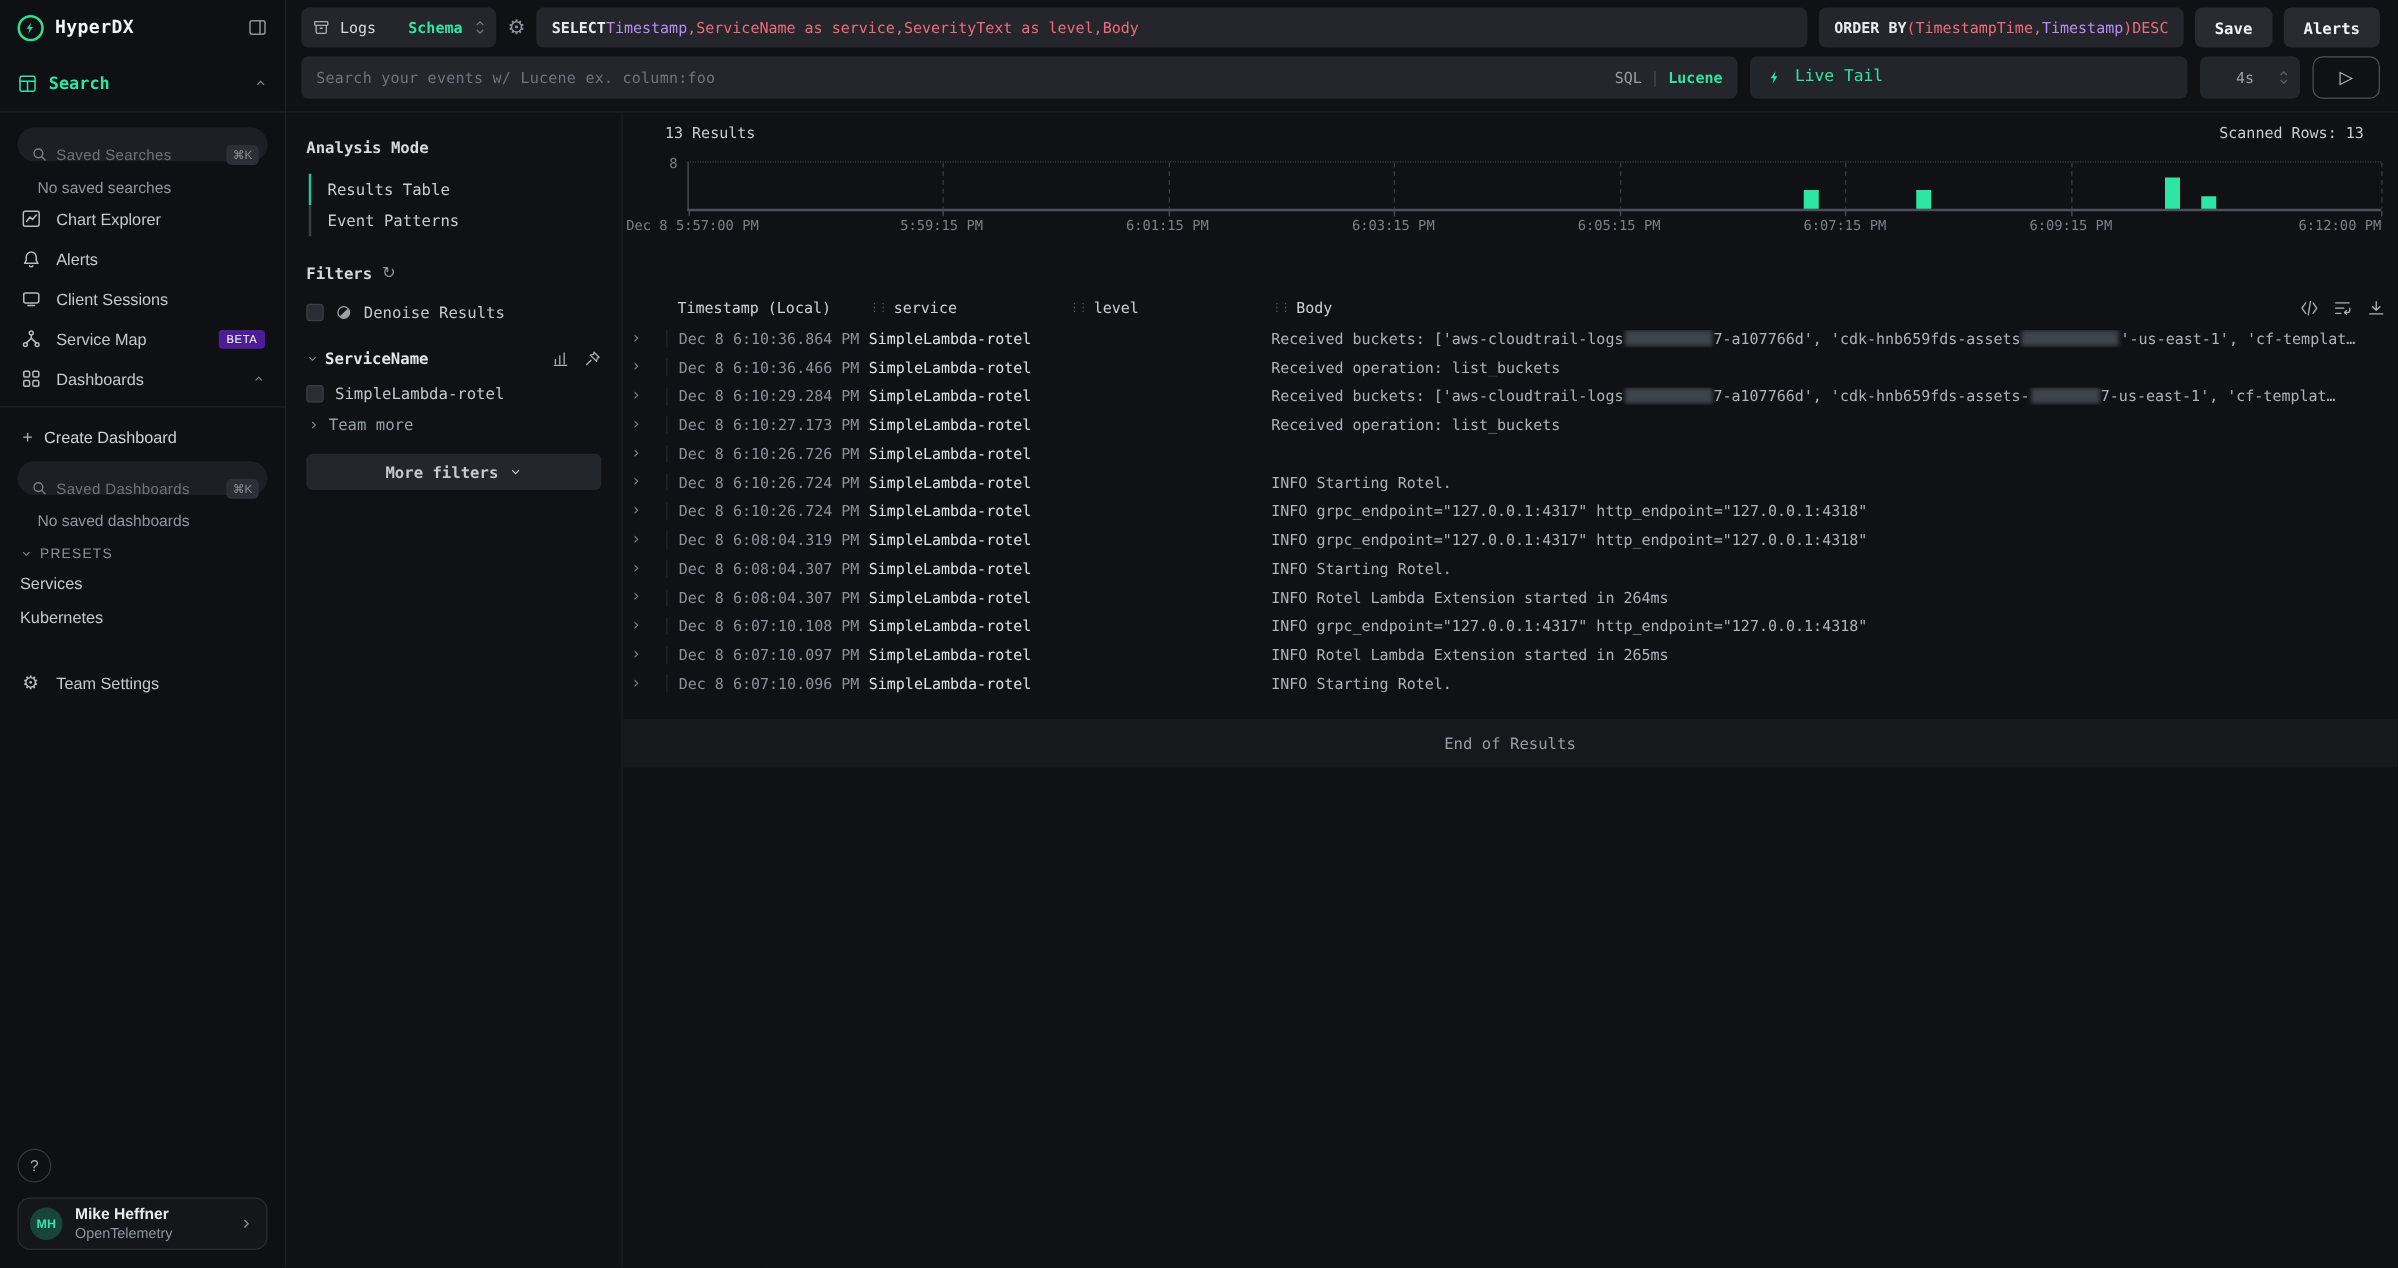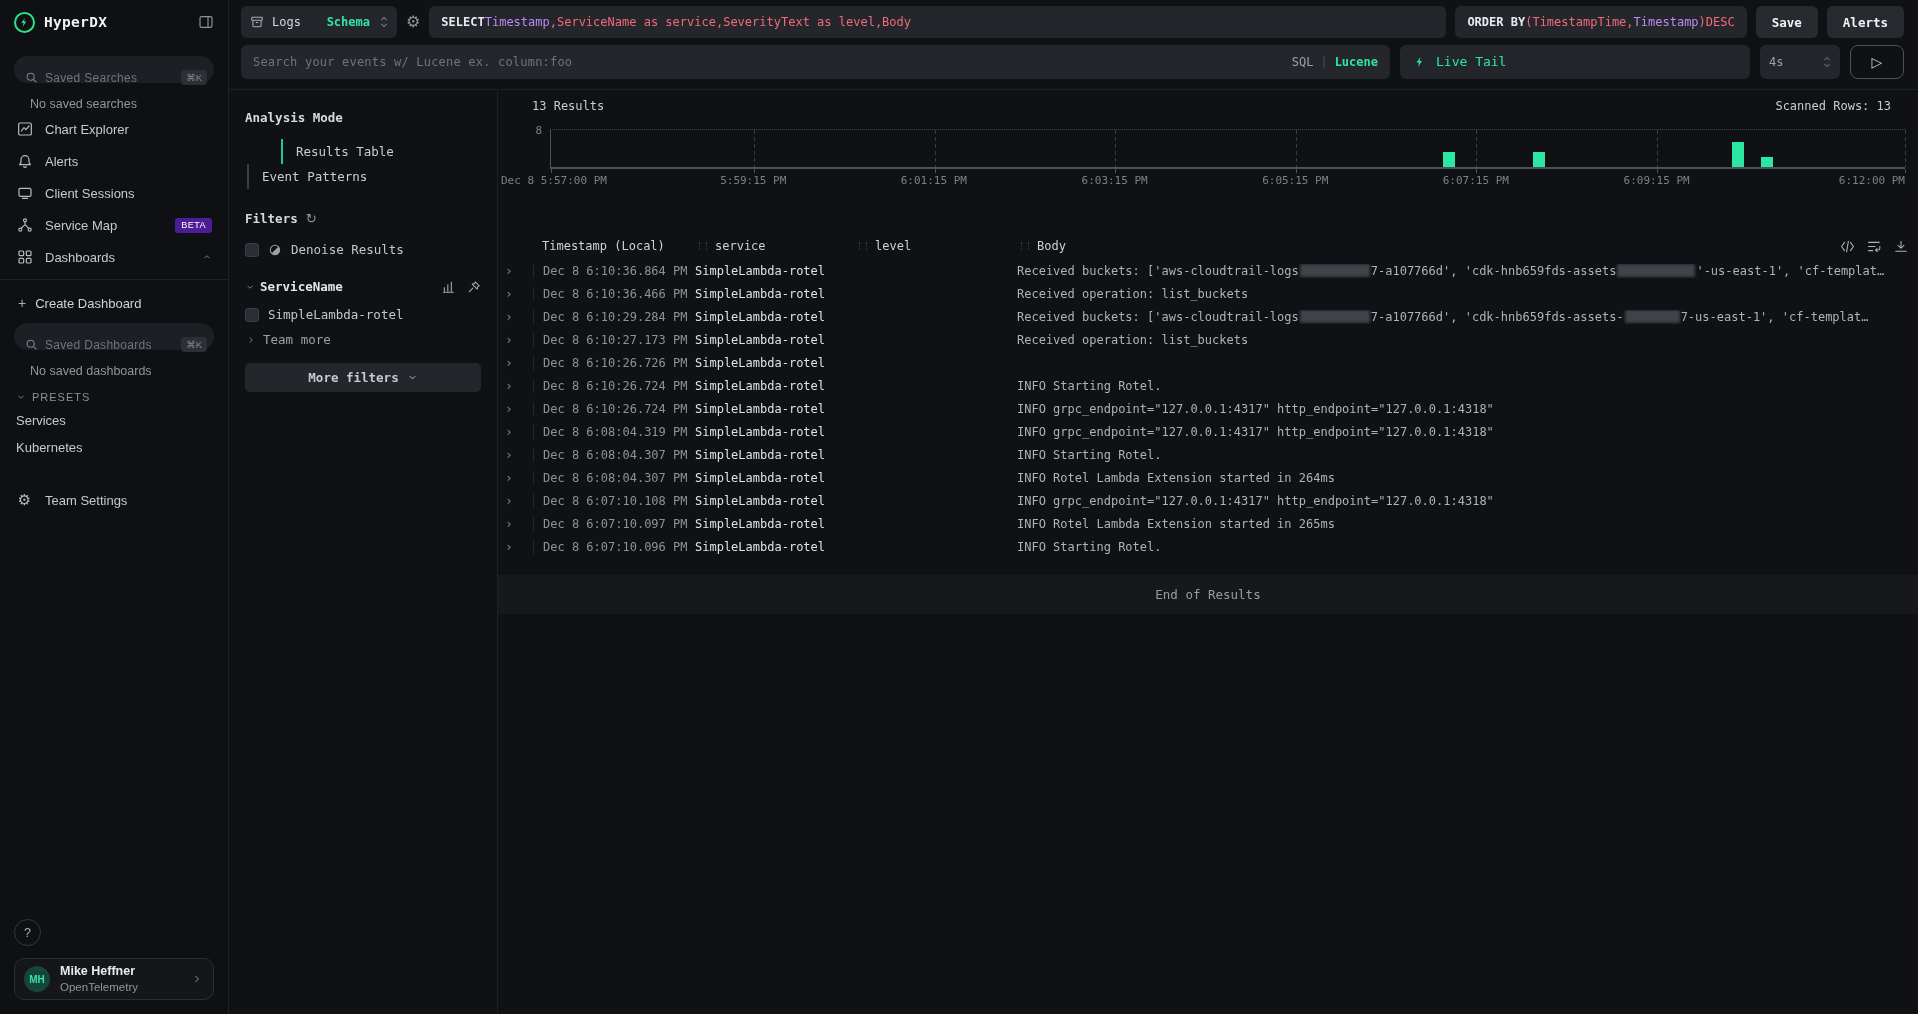--- a/index.html
+++ b/index.html
@@ -60,30 +60,30 @@
   .btn { background:#282a30; border-radius:6px; height:32px; display:flex; align-items:center; padding:0 16px; color:#f0f2f5; font-weight:bold; font-size:12.5px; cursor:pointer; }
   .searchrow { height:46px; display:flex; align-items:center; gap:10px; padding:0 14px 10px 12px; border-bottom:1px solid #1d2127; }
   .search-input { flex:1; background:#24262c; border-radius:6px; height:34px; display:flex; align-items:center; padding:0 12px; gap:8px; cursor:text; }
   .search-input .ph { flex:1; color:#6f747c; letter-spacing:.2px; }
   .lang-toggle { display:flex; gap:7px; align-items:flex-end; }
   .lang-sql { color:#9aa0a8; }
   .lang-pipe { color:#4a4e54; }
   .lang-lucene { color:#2ee6a4; font-weight:bold; cursor:pointer; }
   .live-tail { width:350px; background:#22252a; border-radius:6px; height:34px; display:flex; align-items:center; gap:10px; padding:0 14px; color:#2ee6a4; font-size:13px; cursor:pointer; }
   .interval { width:80px; background:#23262b; border-radius:6px; height:34px; display:flex; align-items:center; padding:0 9px; color:#9aa0a8; cursor:pointer; }
-  .interval .iv { flex:1; }
+  .interval .iv { flex:1;text-align:center; }
   .play-btn { width:54px; height:34px; border:1px solid #4d525a; border-radius:8px; display:flex; align-items:center; justify-content:center; color:#c6c9cf; font-family:"DejaVu Sans", sans-serif; font-size:14px; cursor:pointer; }
 
   
   .content { flex:1; display:flex; min-height:0; }
   .filters-panel { width:269px; min-width:269px; border-right:1px solid #1d2127; padding:20px 16px 0 16px; }
   .fp-title { font-weight:bold; color:#d6d9de; font-size:12.5px; }
   .mode-list { margin:14px 0 0 2px; }
   .mode-item { border-left:2px solid #3a3e45; padding:5px 0 5px 13px; color:#c9ccd2; font-size:12.5px; cursor:pointer; }
-  .mode-item.active { border-left-color:#1fc79b;margin-left:34px; }
+  .mode-item.active { border-left-color:#1fc79b; }
   .filters-head { display:flex; align-items:center; gap:8px; margin-top:22px;text-align:center; }
   .refresh-ic { color:#8d929a; font-family:"DejaVu Sans", sans-serif; font-size:13px; cursor:pointer; }
   .check-row { display:flex; align-items:center; gap:9px; margin-top:16px; cursor:pointer; }
   .checkbox { width:14px; height:14px; background:#2a2d33; border:1px solid #3a3e45; border-radius:3px; flex:0 0 auto; }
   .check-row .cl { color:#c3c7cd; font-size:12.5px; }
   .facet-head { display:flex; align-items:center; gap:5px; margin-top:22px; cursor:pointer; }
   .facet-head .fn { font-weight:bold; color:#e4e6ea; font-size:12.5px; flex:1; }
   .facet-icons { display:flex; gap:11px; color:#aab0b8; }
   .facet-icons span { display:flex; cursor:pointer; }
   .load-more { display:flex; align-items:center; gap:7px; color:#9aa0a8; font-size:12.5px; margin:10px 0 0 1px; cursor:pointer; }
@@ -139,20 +139,34 @@
       </span>
       <span class="brand">HyperDX</span>
       <span class="panel-toggle">
         <svg width="16" height="16" viewBox="0 0 24 24" fill="none" stroke="currentColor" stroke-width="1.8">
             <rect x="3" y="4" width="18" height="16" rx="2.5"></rect>
             <path d="M15 4v16"></path>
           </svg>
       </span>
     </div>
 
+    <div class="search-row">
+      <span class="ic" style="color:#2ee6a4;display:flex;">
+        <svg width="16" height="16" viewBox="0 0 24 24" fill="none" stroke="currentColor" stroke-width="1.9">
+            <rect x="3" y="3" width="18" height="18" rx="2"></rect>
+            <path d="M3 9h18M12 9v12"></path>
+          </svg>
+      </span>
+      <span class="lbl">Search</span>
+      <span class="chev-up">
+        <svg width="11" height="11" viewBox="0 0 24 24" fill="none" stroke="currentColor" stroke-width="2">
+            <path d="M6 15l6-6 6 6"></path>
+          </svg>
+      </span>
+    </div>
 
     <div class="side-scroll sans">
       <div class="pill-input">
         <span style="display:flex;color:#7c828b;">
           <svg width="13" height="13" viewBox="0 0 24 24" fill="none" stroke="currentColor" stroke-width="2">
               <circle cx="10.5" cy="10.5" r="6.5"></circle>
               <path d="M15.5 15.5 21 21"></path>
             </svg>
         </span>
         <span class="ph">Saved Searches</span>

